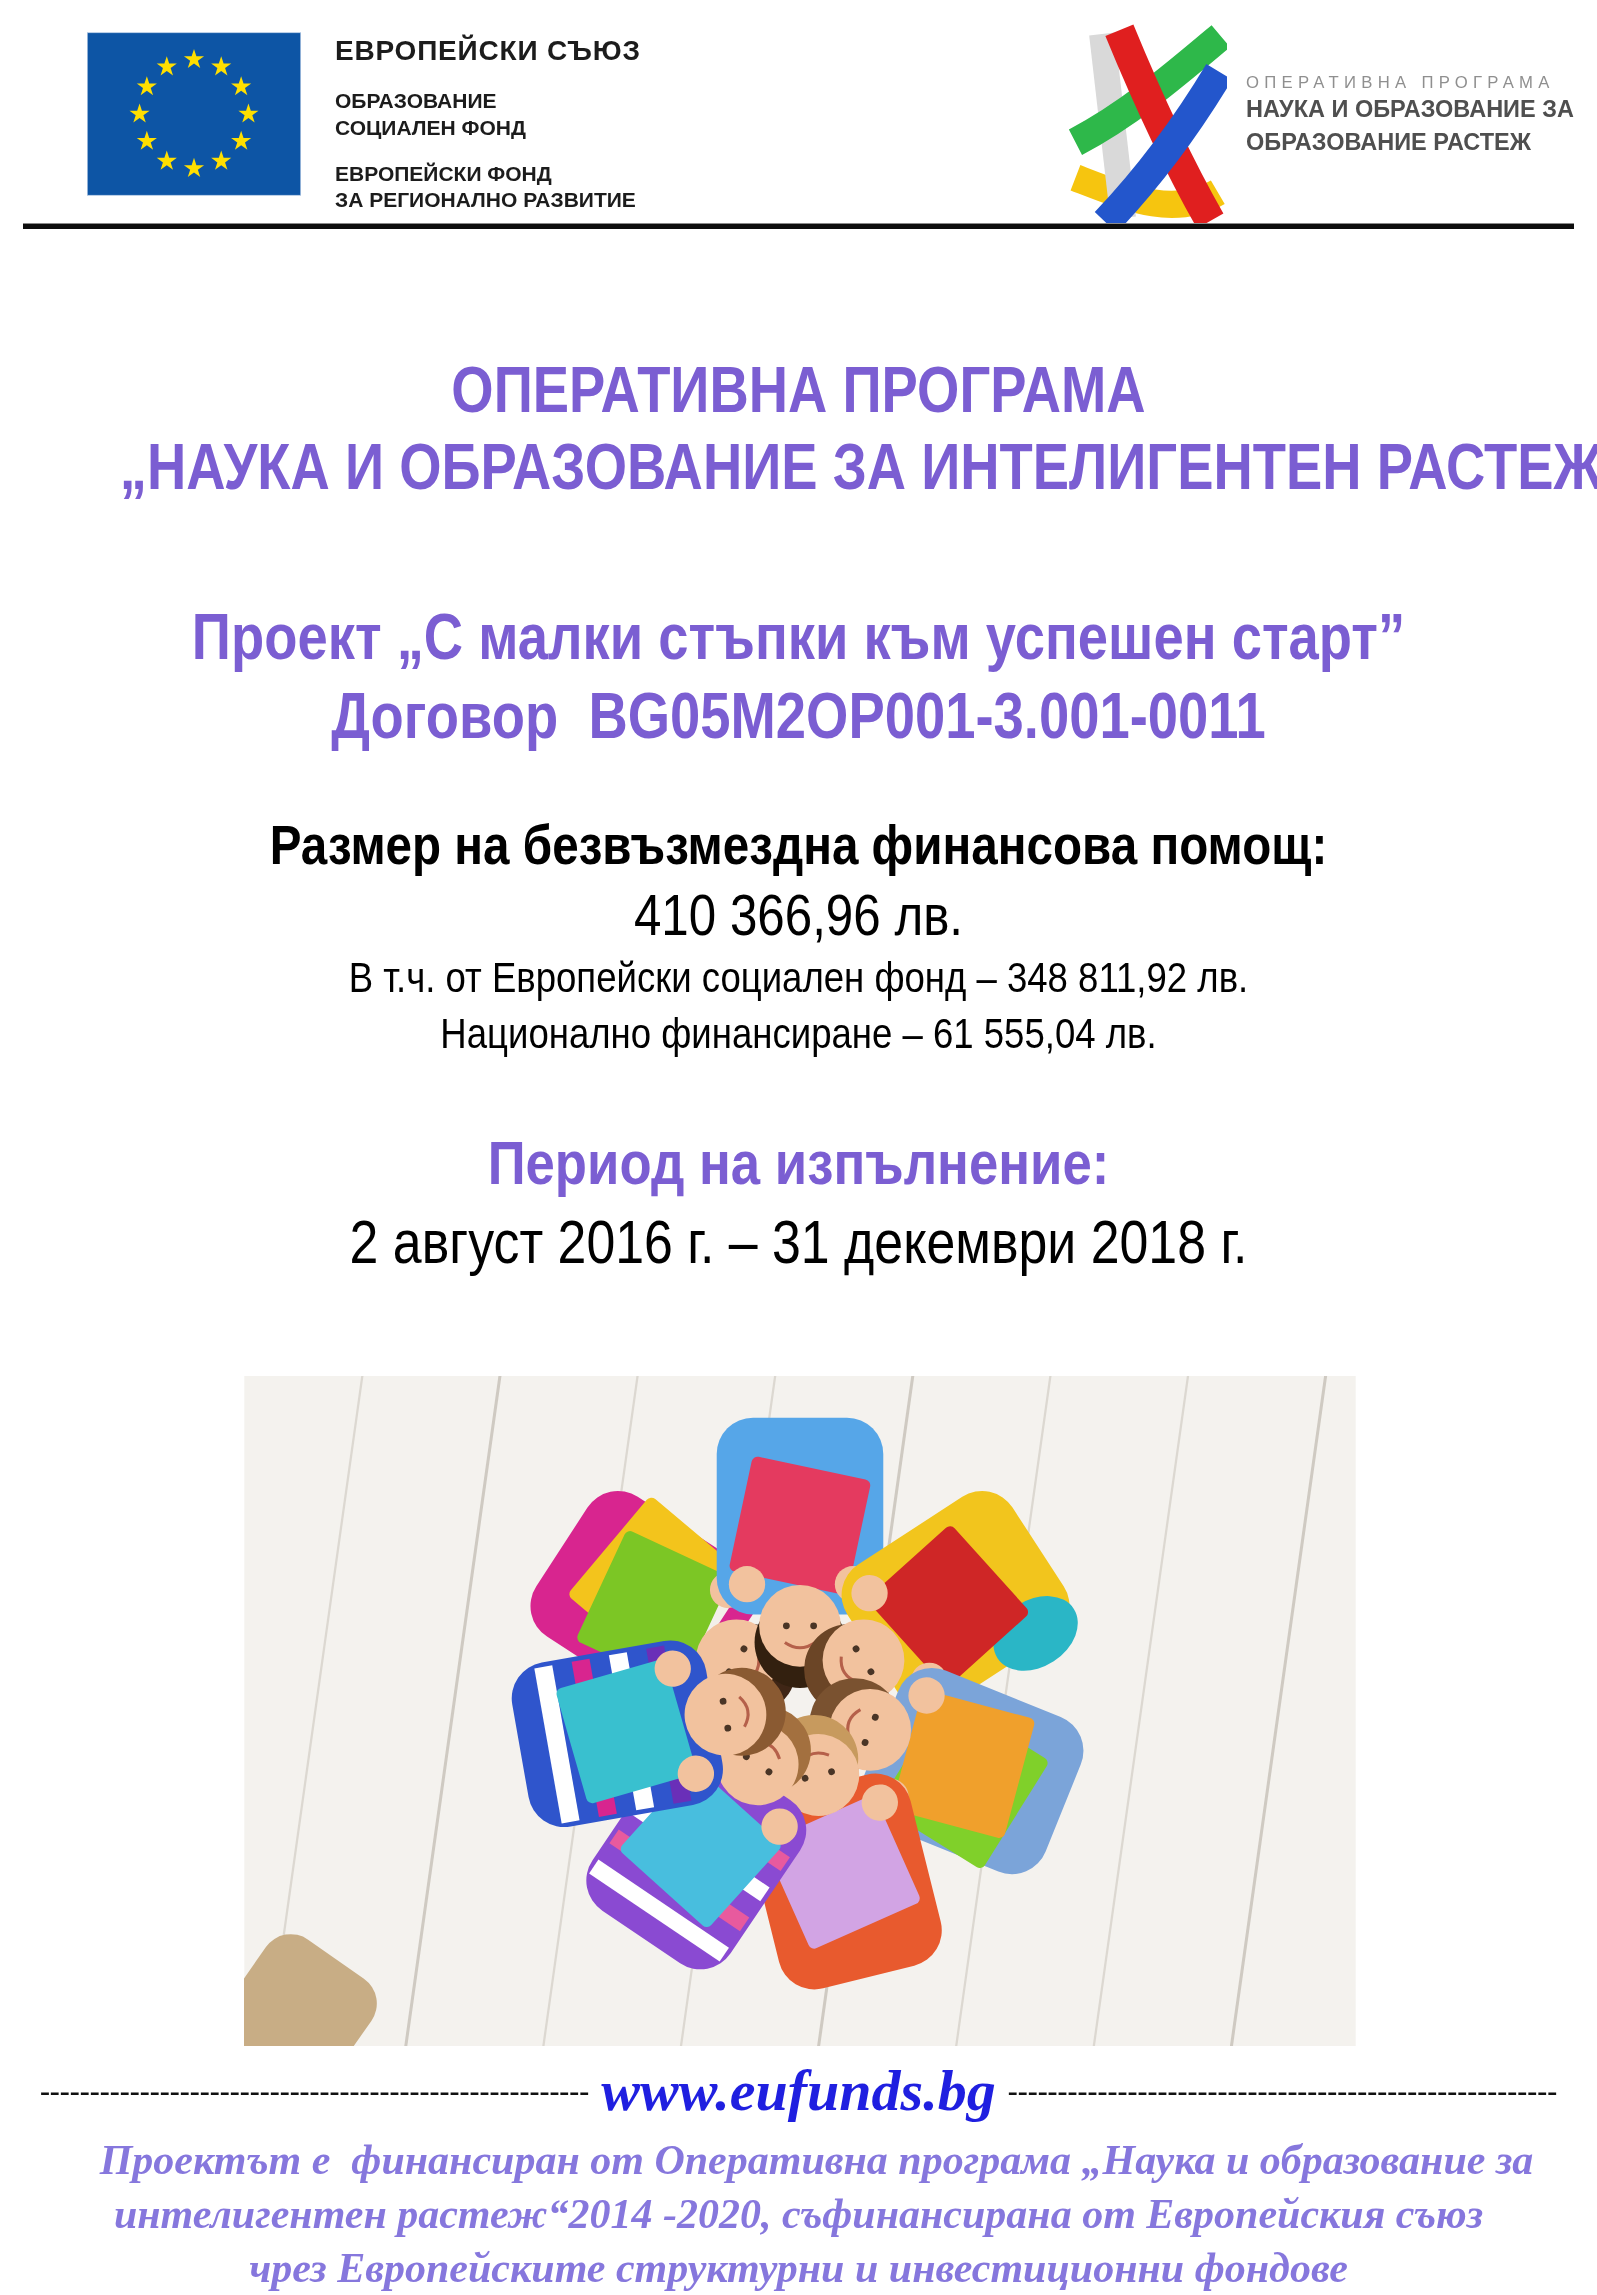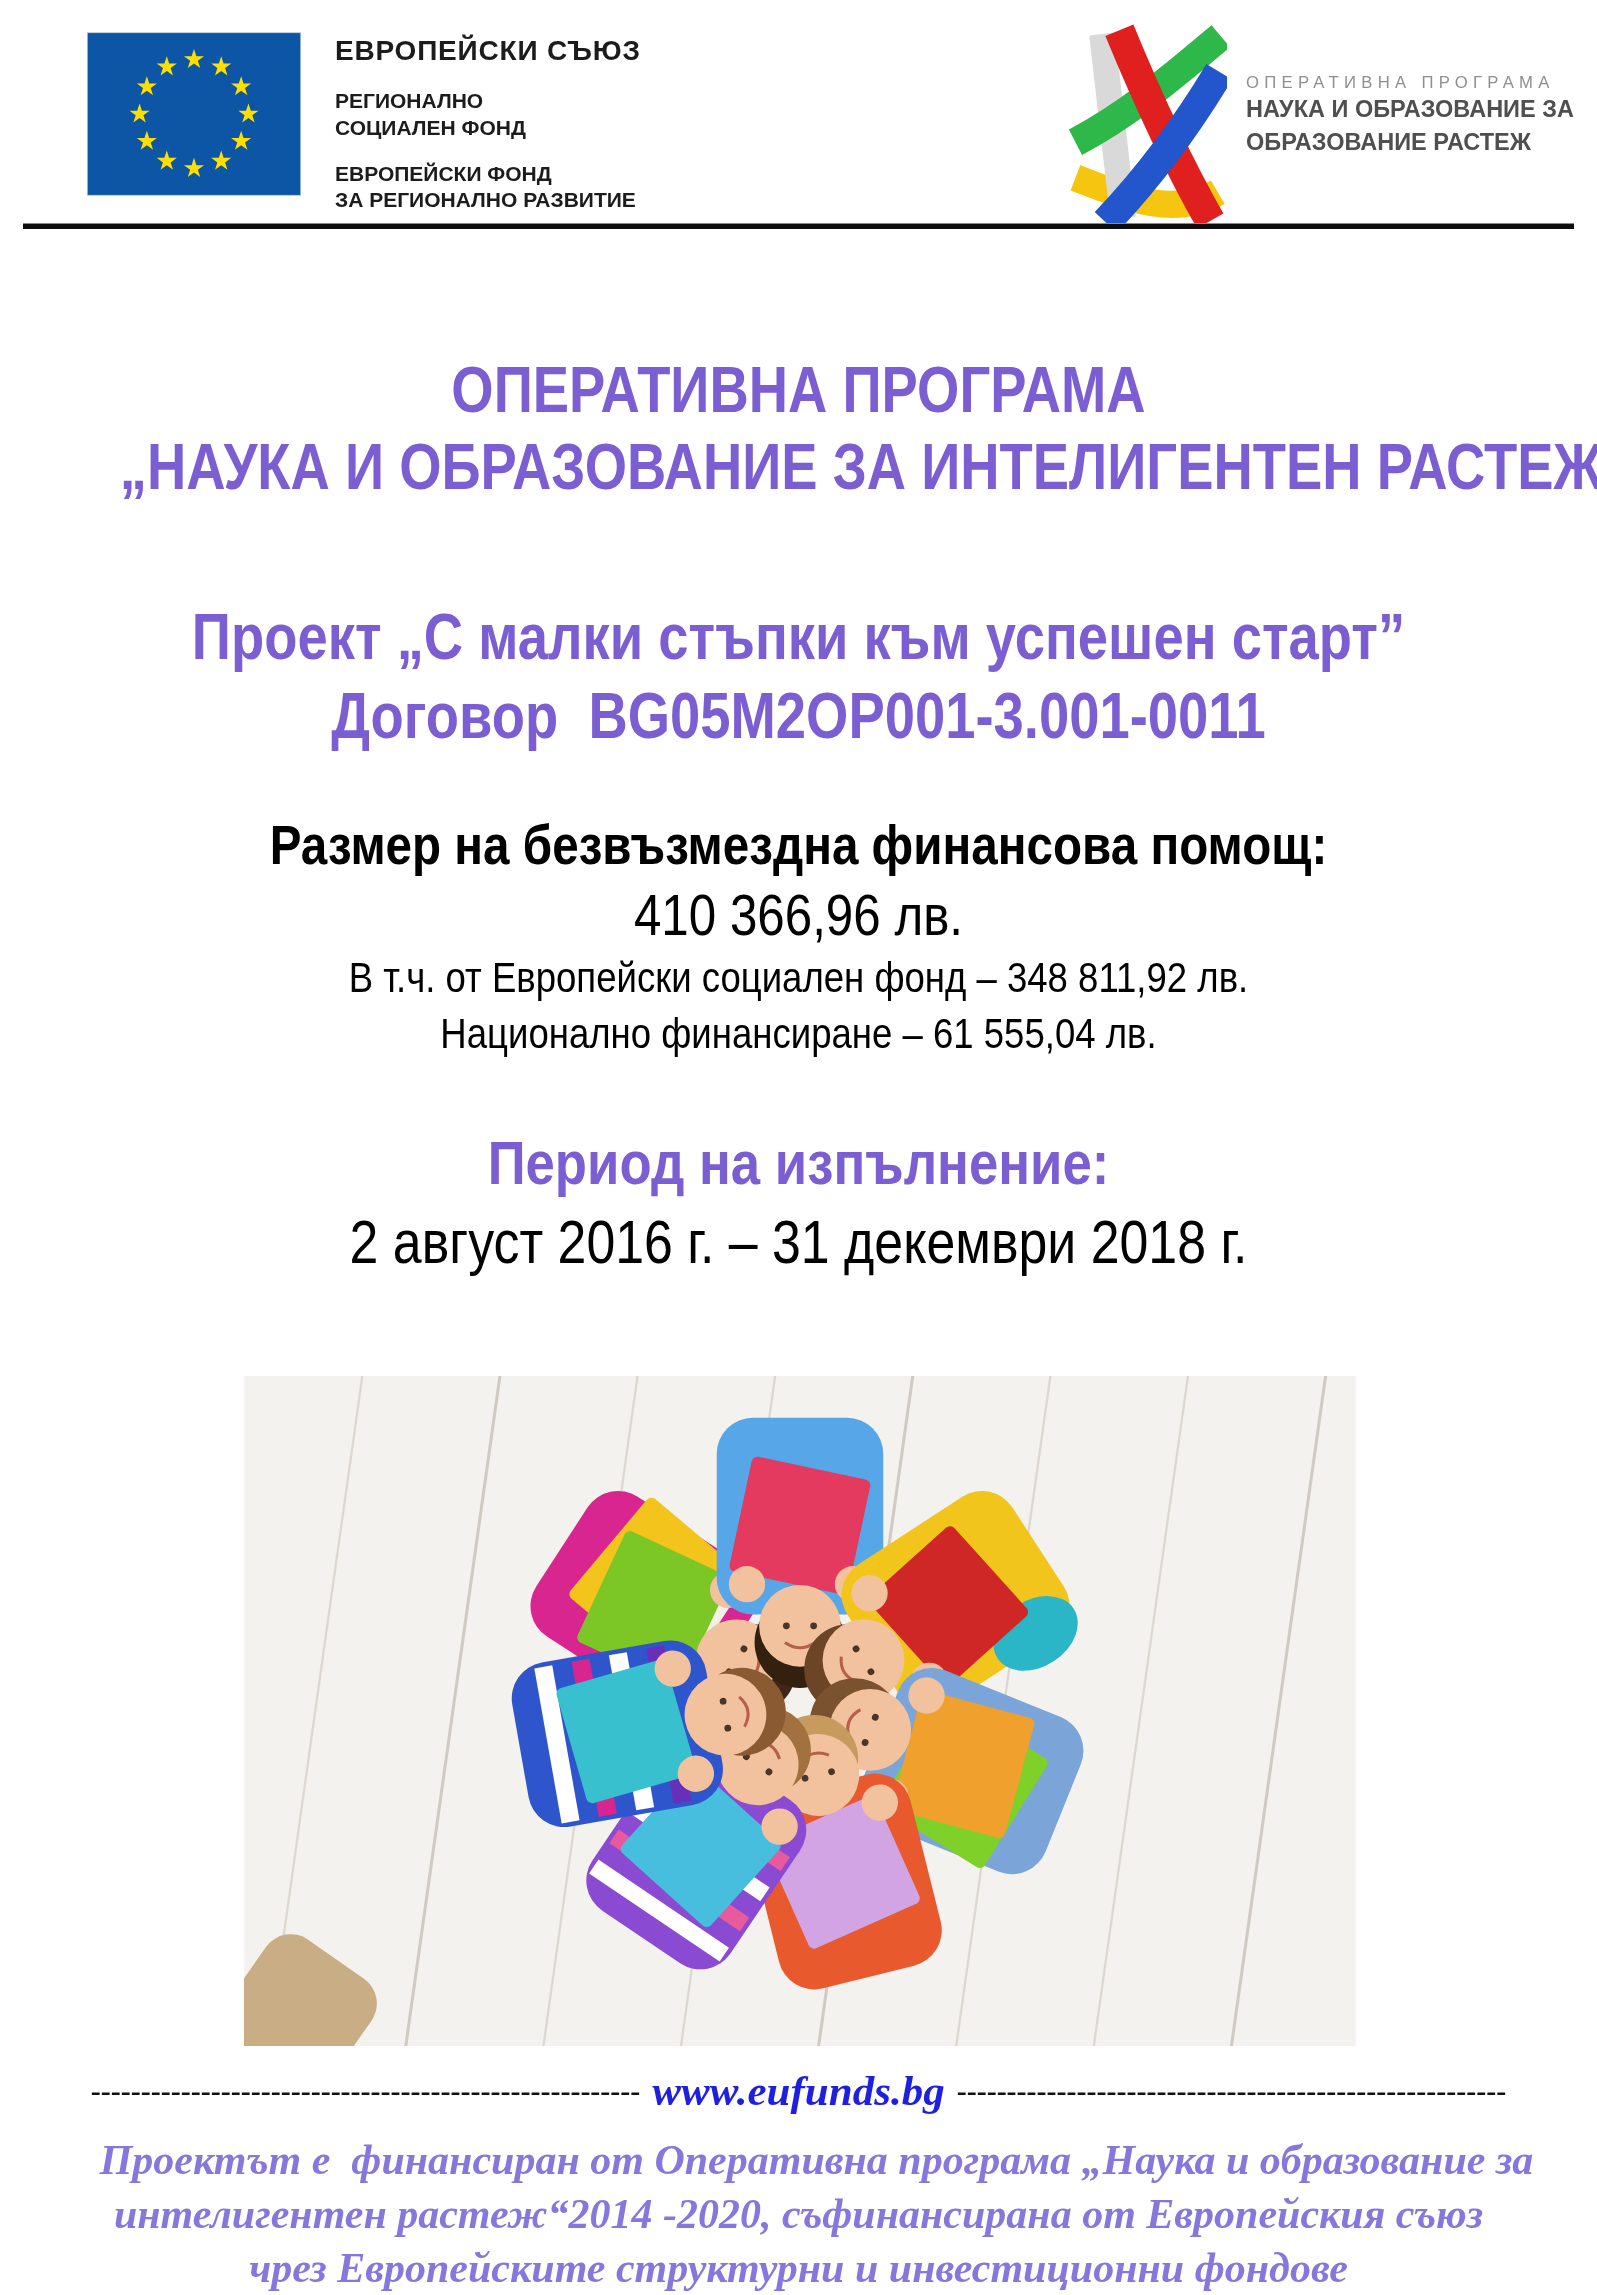--- a/index.html
+++ b/index.html
@@ -44,21 +44,21 @@
   .l-perv{top:1207px;font-size:61px;}
   
   .photo{position:absolute;left:244px;top:1376px;width:1112px;height:670px;}
   
   .linkrow{
     position:absolute;left:0;right:0;top:2058px;height:65px;
     display:flex;align-items:center;justify-content:center;gap:12px;
     font-family:"Liberation Serif", serif;white-space:nowrap;
   }
   .dashes{font-size:30px;font-weight:700;color:#111;letter-spacing:0;}
-  .weblink{font-size:43px;font-weight:700;font-style:italic;color:#1f1fe0;}
+  .weblink{font-size:58px;font-weight:700;font-style:italic;color:#1f1fe0;}
   
   .fline{
     position:absolute;left:0;right:0;text-align:center;
     font-family:"Liberation Serif", serif;
     font-style:italic;font-weight:700;
     color:#8677dd;font-size:42px;white-space:pre;
   }
   .f1{top:2136px;padding-left:36px;}
   .f2{top:2190px;}
   .f3{top:2244px;}
@@ -82,21 +82,21 @@
       <path transform="translate(-62.35,36)" d="M0,-14 L3.15,-4.33 L13.31,-4.33 L5.09,1.65 L8.23,11.33 L0,5.35 L-8.23,11.33 L-5.09,1.65 L-13.31,-4.33 L-3.15,-4.33 Z"></path>
       <path transform="translate(-72,0)" d="M0,-14 L3.15,-4.33 L13.31,-4.33 L5.09,1.65 L8.23,11.33 L0,5.35 L-8.23,11.33 L-5.09,1.65 L-13.31,-4.33 L-3.15,-4.33 Z"></path>
       <path transform="translate(-62.35,-36)" d="M0,-14 L3.15,-4.33 L13.31,-4.33 L5.09,1.65 L8.23,11.33 L0,5.35 L-8.23,11.33 L-5.09,1.65 L-13.31,-4.33 L-3.15,-4.33 Z"></path>
       <path transform="translate(-36,-62.35)" d="M0,-14 L3.15,-4.33 L13.31,-4.33 L5.09,1.65 L8.23,11.33 L0,5.35 L-8.23,11.33 L-5.09,1.65 L-13.31,-4.33 L-3.15,-4.33 Z"></path>
     </g>
   </svg>
 
   <div class="eu-text">
     <div class="eu-title">ЕВРОПЕЙСКИ СЪЮЗ</div>
     <div class="eu-fund1">
-      <div>РЕГИОНАЛНО</div>
+      <div>ОБРАЗОВАНИЕ</div>
       <div>СОЦИАЛЕН ФОНД</div>
     </div>
     <div class="eu-fund2">
       <div>ЕВРОПЕЙСКИ ФОНД</div>
       <div>ЗА РЕГИОНАЛНО РАЗВИТИЕ</div>
     </div>
   </div>
 
   <svg class="op-ribbons" width="163" height="212" viewBox="0 0 215 280" aria-hidden="true">
     <path d="M15,215 C85,242 145,268 203,234" stroke="#f6c50f" stroke-width="36" fill="none"></path>

